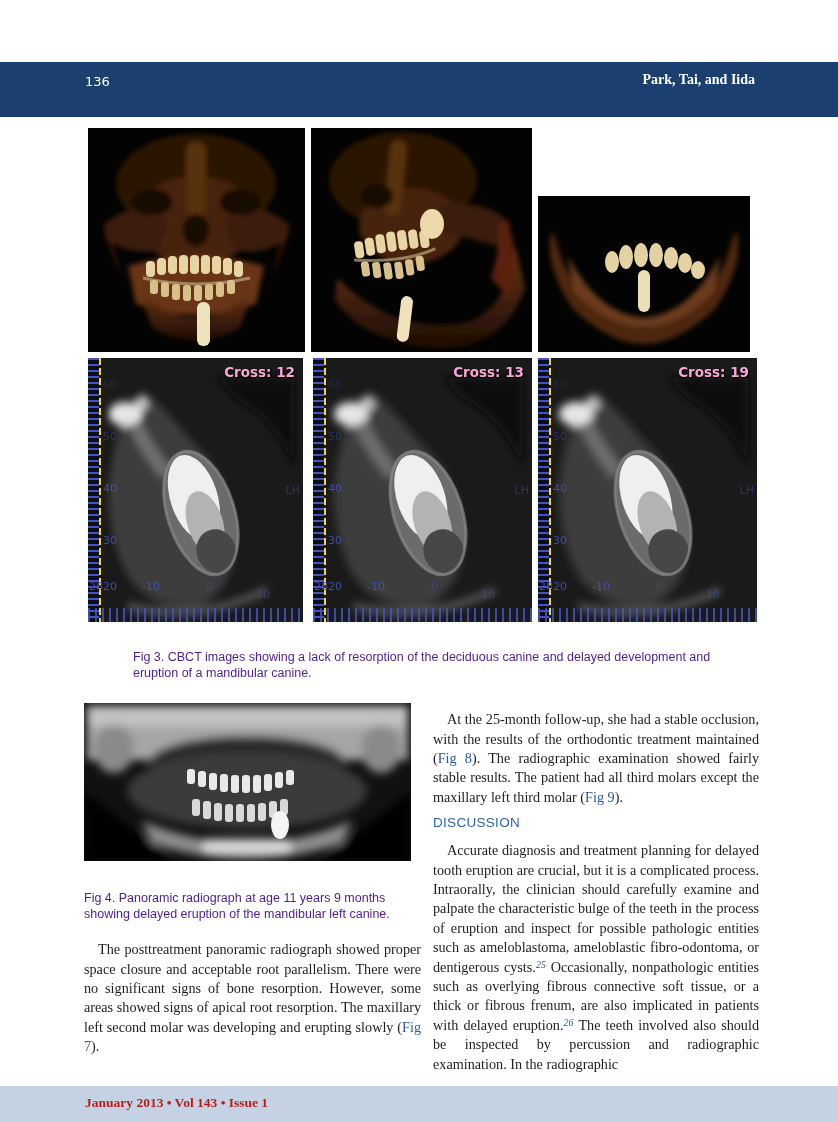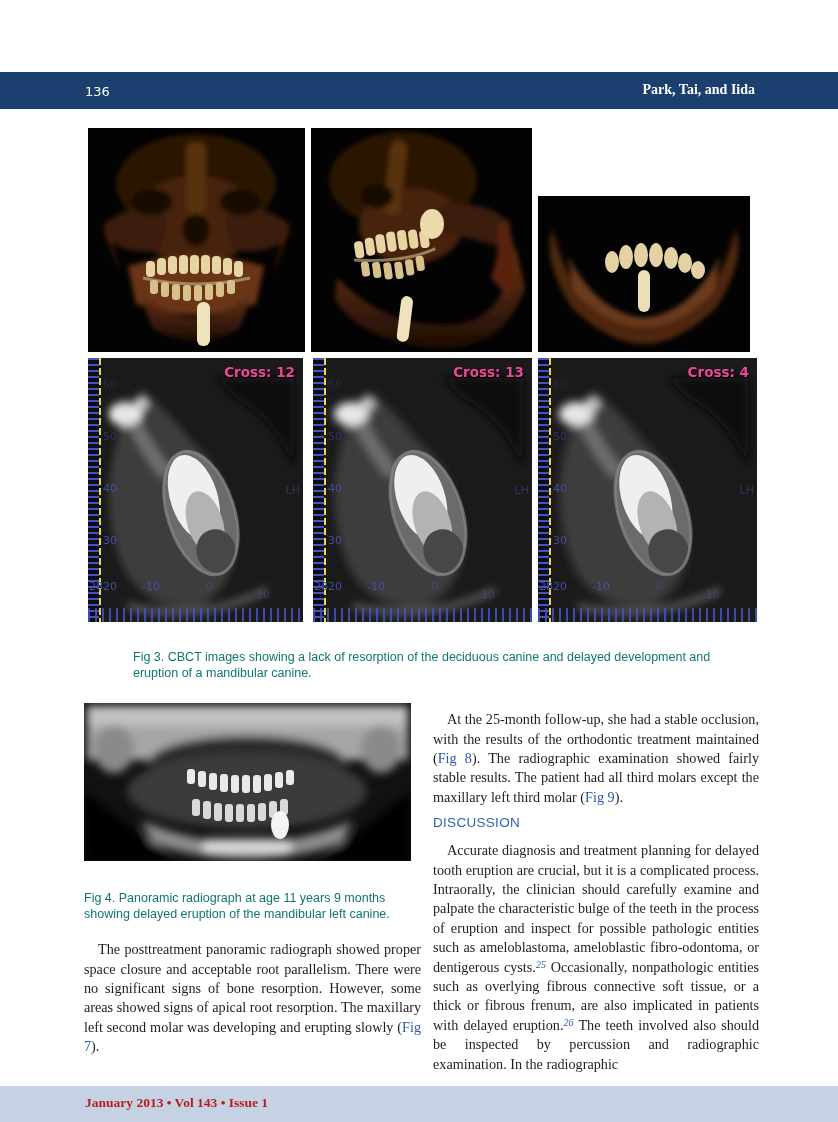--- a/index.html
+++ b/index.html
@@ -1,20 +1,20 @@
 <!DOCTYPE html>
 <html><head>
 <meta charset="utf-8">
 <style>
   html,body{margin:0;padding:0;background:#ffffff;}
   .page{position:relative;width:838px;height:1122px;background:#ffffff;overflow:hidden;
         font-family:"Liberation Serif",serif;color:#1f1c1d;}
 
   
-  .header-bar{position:absolute;left:0;top:72px;width:838px;height:37px;background:#1B3F6E;}
+  .header-bar{position:absolute;left:0;top:62px;width:838px;height:55px;background:#1B3F6E;}
   .page-num{position:absolute;left:85px;top:12px;color:#fff;font:13px "DejaVu Sans",sans-serif;}
   .running-title{position:absolute;right:83px;top:10px;color:#fff;
                  font:bold 14px "Liberation Serif",serif;}
   .footer-bar{position:absolute;left:0;top:1086px;width:838px;height:36px;background:#C5D2E4;}
   .footer-left{position:absolute;left:85px;top:9px;color:#b91c1c;font:bold 13.5px "Liberation Serif",serif;}
   .footer-right{position:absolute;right:87px;top:9px;color:#1B3B73;font:bold 13.5px "Liberation Serif",serif;}
 
   
   .panel{position:absolute;background:#030303;overflow:hidden;}
   #p3d1{left:88px;top:128px;width:217px;height:224px;}
@@ -26,33 +26,33 @@
   #c1{left:88px;width:215px;}
   #c2{left:313px;width:219px;}
   #c3{left:538px;width:219px;}
   .cross svg.anat{position:absolute;left:0;top:0;width:100%;height:100%;}
   .vruler{position:absolute;left:0;top:0;bottom:0;width:11px;background-color:#0d0d18;
           background-image:repeating-linear-gradient(180deg,#4353c0 0 2px,transparent 2px 6px);}
   .yline{position:absolute;left:11px;top:0;bottom:0;width:2px;
          background-image:repeating-linear-gradient(180deg,#EAD84E 0 7px,rgba(0,0,0,0) 7px 10px);}
   .hruler{position:absolute;left:0;right:0;bottom:0;height:14px;opacity:.85;
           background-image:repeating-linear-gradient(90deg,#4353c0 0 2px,transparent 2px 7px);}
-  .cross-label{position:absolute;top:6px;right:8px;color:#ec4899;
+  .cross-label{position:absolute;top:6px;right:8px;color:#f9a8d4;
                font:bold 13.5px "DejaVu Sans",sans-serif;text-shadow:1px 1px 1px #000;}
   .vnum{position:absolute;left:15px;color:#4353b4;font:11px "DejaVu Sans",sans-serif;}
   .vnum.n60{top:20px;opacity:.25;} .vnum.n50{top:72px;opacity:.4;}
   .vnum.n40{top:124px;opacity:.85;} .vnum.n30{top:176px;opacity:.85;}
   .bnum{position:absolute;top:222px;color:#4353b4;font:11px "DejaVu Sans",sans-serif;}
   .bnum.b0{left:1px;opacity:.9;} .bnum.b1{left:54px;opacity:.9;}
   .bnum.b2{left:118px;opacity:.45;} .bnum.b3{left:168px;opacity:.45;margin-top:8px;}
   .side-marker{position:absolute;right:3px;top:126px;color:#4353b4;opacity:.45;
                font:11px "DejaVu Sans",sans-serif;}
 
   
-  .fig-caption{position:absolute;color:#0f766e;font:12.5px/16.5px "Liberation Sans",sans-serif;}
+  .fig-caption{position:absolute;color:#4c1d95;font:12.5px/16.5px "Liberation Sans",sans-serif;}
   #cap3{left:133px;top:636px;width:606px;}
   #fig4{left:84px;top:703px;width:327px;height:158px;background:#0f0f0f;}
   #cap4{left:84px;top:877px;width:337px;}
 
   .body-par{position:absolute;text-align:justify;font:14.2px/19.4px "Liberation Serif",serif;color:#1f1c1d;}
   .body-par .indent{display:inline-block;width:14px;}
   #lpar{left:84px;top:926px;width:337px;}
   #rpar1{left:433px;top:696px;width:326px;}
   #rhead{position:absolute;left:433px;top:804px;color:#2E63B0;
          font:500 13.5px "Liberation Sans",sans-serif;letter-spacing:.3px;}
@@ -299,21 +299,21 @@
     <div class="hruler"></div>
     <span class="vnum n60">60</span>
     <span class="vnum n50">50</span>
     <span class="vnum n40">40</span>
     <span class="vnum n30">30</span>
     <span class="bnum b0">2820</span>
     <span class="bnum b1">-10</span>
     <span class="bnum b2">0</span>
     <span class="bnum b3">10</span>
     <span class="side-marker">LH</span>
-    <span class="cross-label">Cross: 4</span>
+    <span class="cross-label">Cross: 19</span>
   </div>
 
   <p class="fig-caption" id="cap3">Fig 3. CBCT images showing a lack of resorption of the deciduous canine and delayed development and eruption of a mandibular canine.</p>
 
   <div class="panel" id="fig4">
     <svg viewBox="0 0 327 158">
         <use href="#sym-pano"></use>
       </svg>
   </div>
   <p class="fig-caption" id="cap4">Fig 4. Panoramic radiograph at age 11 years 9 months showing delayed eruption of the mandibular left canine.</p>

